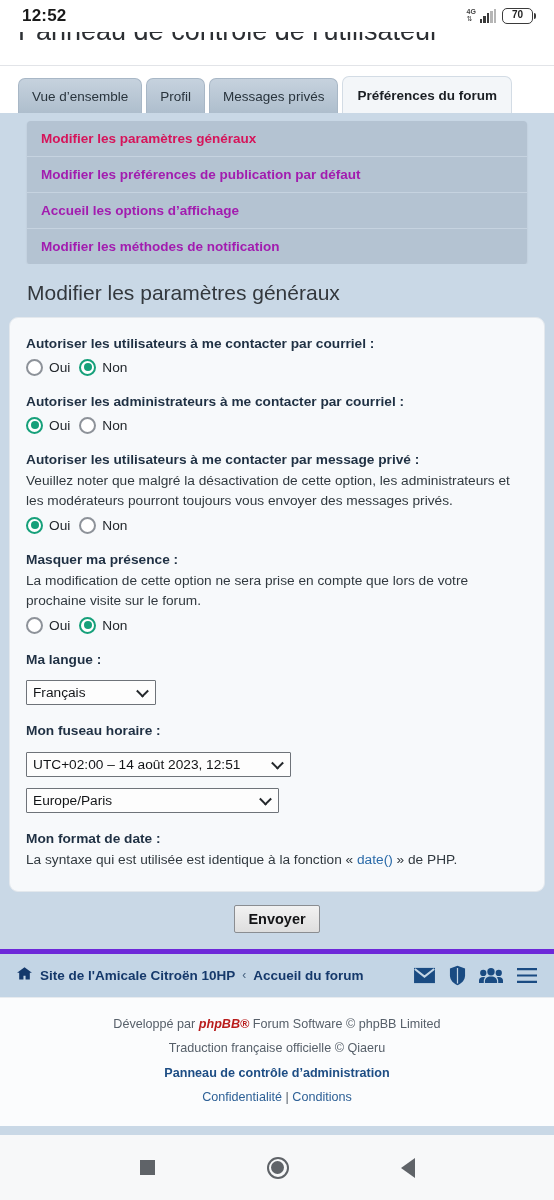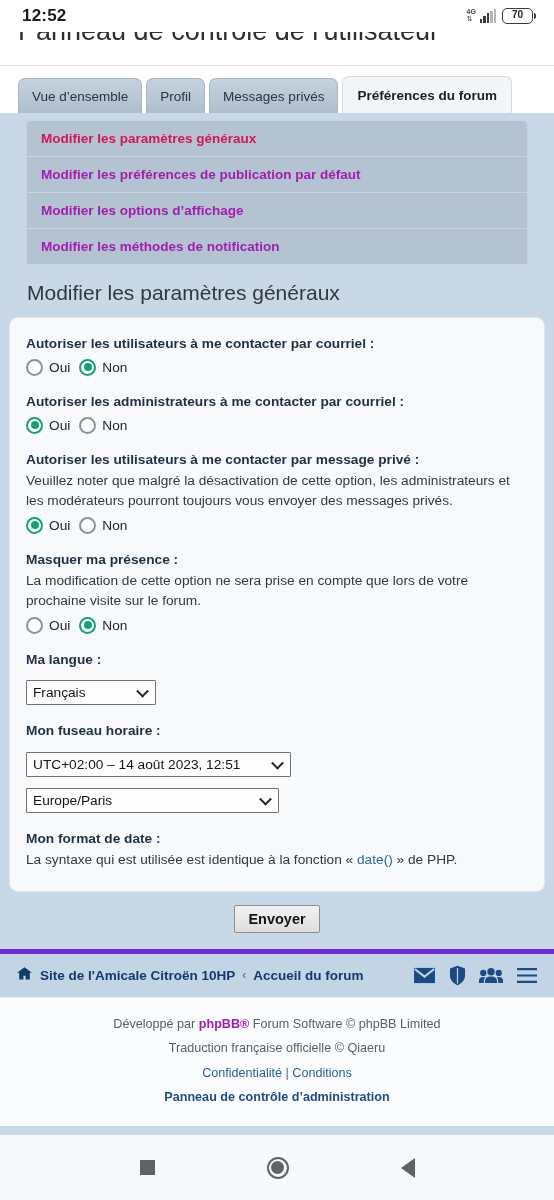--- a/index.html
+++ b/index.html
@@ -151,21 +151,21 @@
   .fn-icons svg { display: block; }
 
   
   .footer-text {
     background: #fbfcfd; text-align: center; padding: 14px 0 16px 0;
     border-top: 1px solid #e7ebef;
   }
   .ft-line { font-size: 12.6px; color: #57606a; line-height: 1.95; }
   .ft-line a { color: #2d6096; text-decoration: none; }
   .ft-line.bold a { font-weight: bold; color: #1d4d84; }
-  .ft-line .phpbb { color: #a21caf; font-weight: bold; }
+  .ft-line .phpbb { color: #b91c1c; font-weight: bold; font-style: italic; }
 
   
   .android-nav {
     flex: 0 0 65px; background: #f7f8f9;
     display: flex; align-items: center; justify-content: center; gap: 112px;
   }
   .nav-square { width: 15px; height: 15px; background: #5f6368; }
   .nav-circle { width: 22px; height: 22px; border-radius: 50%; border: 2px solid #5f6368; position: relative; }
   .nav-circle::after { content:""; position:absolute; inset:2.5px; border-radius:50%; background:#5f6368; }
   .nav-back {
@@ -210,21 +210,21 @@
       <div class="tab">Vue d’ensemble</div>
       <div class="tab">Profil</div>
       <div class="tab">Messages privés</div>
       <div class="tab active">Préférences du forum</div>
     </div>
 
     <div class="submenu-wrap">
       <div class="submenu">
         <div class="submenu-item current">Modifier les paramètres généraux</div>
         <div class="submenu-item">Modifier les préférences de publication par défaut</div>
-        <div class="submenu-item">Modifier les options d’affichage</div>
+        <div class="submenu-item">Accueil les options d’affichage</div>
         <div class="submenu-item">Modifier les méthodes de notification</div>
       </div>
     </div>
 
     <div class="section-heading">Modifier les paramètres généraux</div>
 
     <div class="panel-wrap">
       <div class="panel">
 
         <div class="field">
@@ -356,22 +356,22 @@
           <svg width="22" height="17" viewBox="0 0 22 17" stroke="#1a4b82" stroke-width="2.2">
               <path d="M1 2.2h20M1 8.5h20M1 14.8h20"></path>
             </svg>
         </span>
       </div>
     </div>
 
     <div class="footer-text">
       <div class="ft-line"><span>Développé par </span><span class="phpbb">phpBB®</span><span> Forum Software © phpBB Limited</span></div>
       <div class="ft-line">Traduction française officielle © Qiaeru</div>
+      <div class="ft-line bold"><a href="#">Panneau de contrôle d’administration</a></div>
       <div class="ft-line"><a href="#">Confidentialité</a><span> | </span><a href="#">Conditions</a></div>
-      <div class="ft-line bold"><a href="#">Panneau de contrôle d’administration</a></div>
     </div>
 
   </div>
 
   <div class="android-nav">
     <div class="nav-square"></div>
     <div class="nav-circle"></div>
     <div class="nav-back"></div>
   </div>
 

